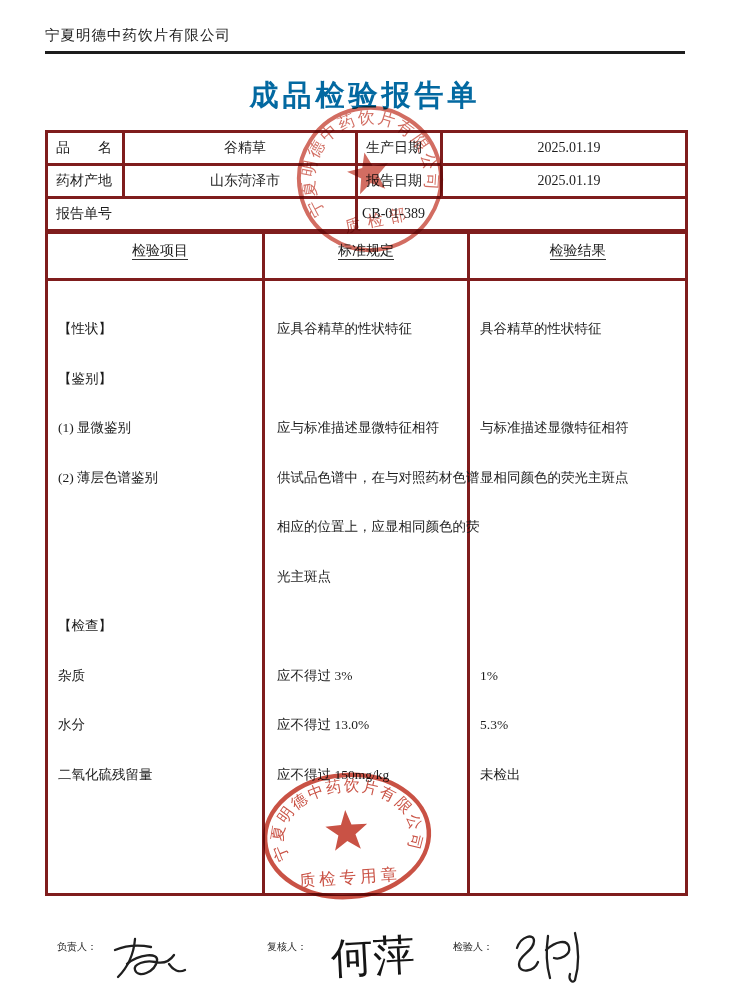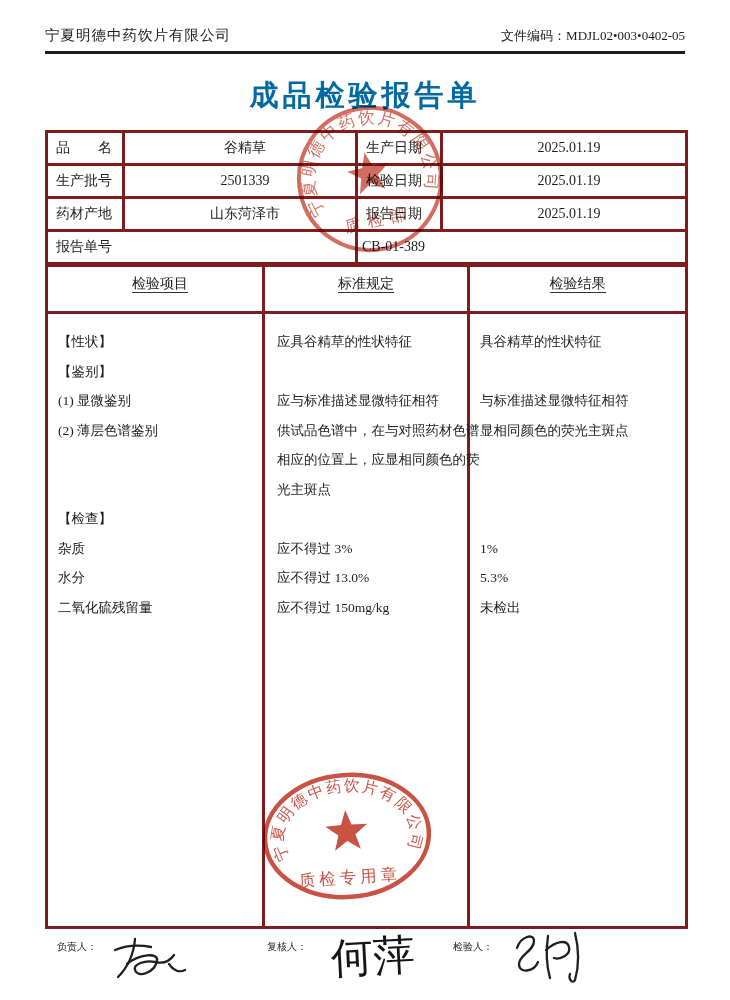--- a/index.html
+++ b/index.html
@@ -31,21 +31,21 @@
   .lbl{padding-left:8px;text-align:left;}
   .val{padding-left:10px;text-align:center;}
   .rpt-val{padding-left:4px;text-align:left;}
   .main-table{margin-top:-1px;}
   .main-table thead td{height:36px;vertical-align:top;padding-top:8px;font-size:14px;}
   .head-c{text-align:center;}
   .head-l{text-align:center;padding-left:10px;}
   .u{border-bottom:1px solid #333;padding-bottom:1px;}
   .body-row td{vertical-align:top;height:612px;}
   .cell-lines{padding-top:13px;}
-  .line{height:29.5px;line-height:29.5px;font-size:13.5px;white-space:nowrap;overflow:visible;}
+  .line{height:29.5px;line-height:29.5px;font-size:13.5px;white-space:nowrap;overflow:visible;margin-top:20px;}
   .c1 .line{padding-left:10px;}
   .c2 .line{padding-left:12px;}
   .c3 .line{padding-left:10px;}
   .concl-row td{height:27px;font-size:14px;padding-left:8px;}
   
   .sign-row{position:absolute;top:936px;left:45px;width:640px;height:62px;}
   .sign-label{position:absolute;font-size:10px;top:4px;}
   .sig-svg{position:absolute;}
   .sig-stroke{fill:none;stroke:#1f1f1f;stroke-width:2.3;stroke-linecap:round;stroke-linejoin:round;}
   .sig-name{font-family:"Liberation Serif",serif;fill:#151515;}
@@ -55,45 +55,38 @@
   .stamp-bottom{left:258px;top:768px;opacity:.88;}
   .stamp-text{font-family:"Liberation Sans","DejaVu Sans",sans-serif;}
 </style>
 </head>
 <body>
 
 <div class="sheet">
 
   <div class="doc-header">
     <span class="company-name">宁夏明德中药饮片有限公司</span>
-    <span class="doc-code"><span>文件编码：</span><span>MDJL02•003•0402-05</span></span>
   </div>
 
   <div class="report-title">成品检验报告单</div>
 
   <div class="tables">
 
     <table class="info-table">
       <colgroup>
           <col style="width:77px">
           <col style="width:233px">
           <col style="width:85px">
           <col style="width:245px">
         </colgroup>
       <tbody>
           <tr>
         <td class="lbl">品　　名</td>
         <td class="val">谷精草</td>
         <td class="lbl">生产日期</td>
-        <td class="val">2025.01.19</td>
-      </tr>
-      <tr>
-        <td class="lbl">生产批号</td>
-        <td class="val">2501339</td>
-        <td class="lbl">检验日期</td>
         <td class="val">2025.01.19</td>
       </tr>
       <tr>
         <td class="lbl">药材产地</td>
         <td class="val">山东菏泽市</td>
         <td class="lbl">报告日期</td>
         <td class="val">2025.01.19</td>
       </tr>
       <tr>
         <td class="lbl" colspan="2">报告单号</td>

